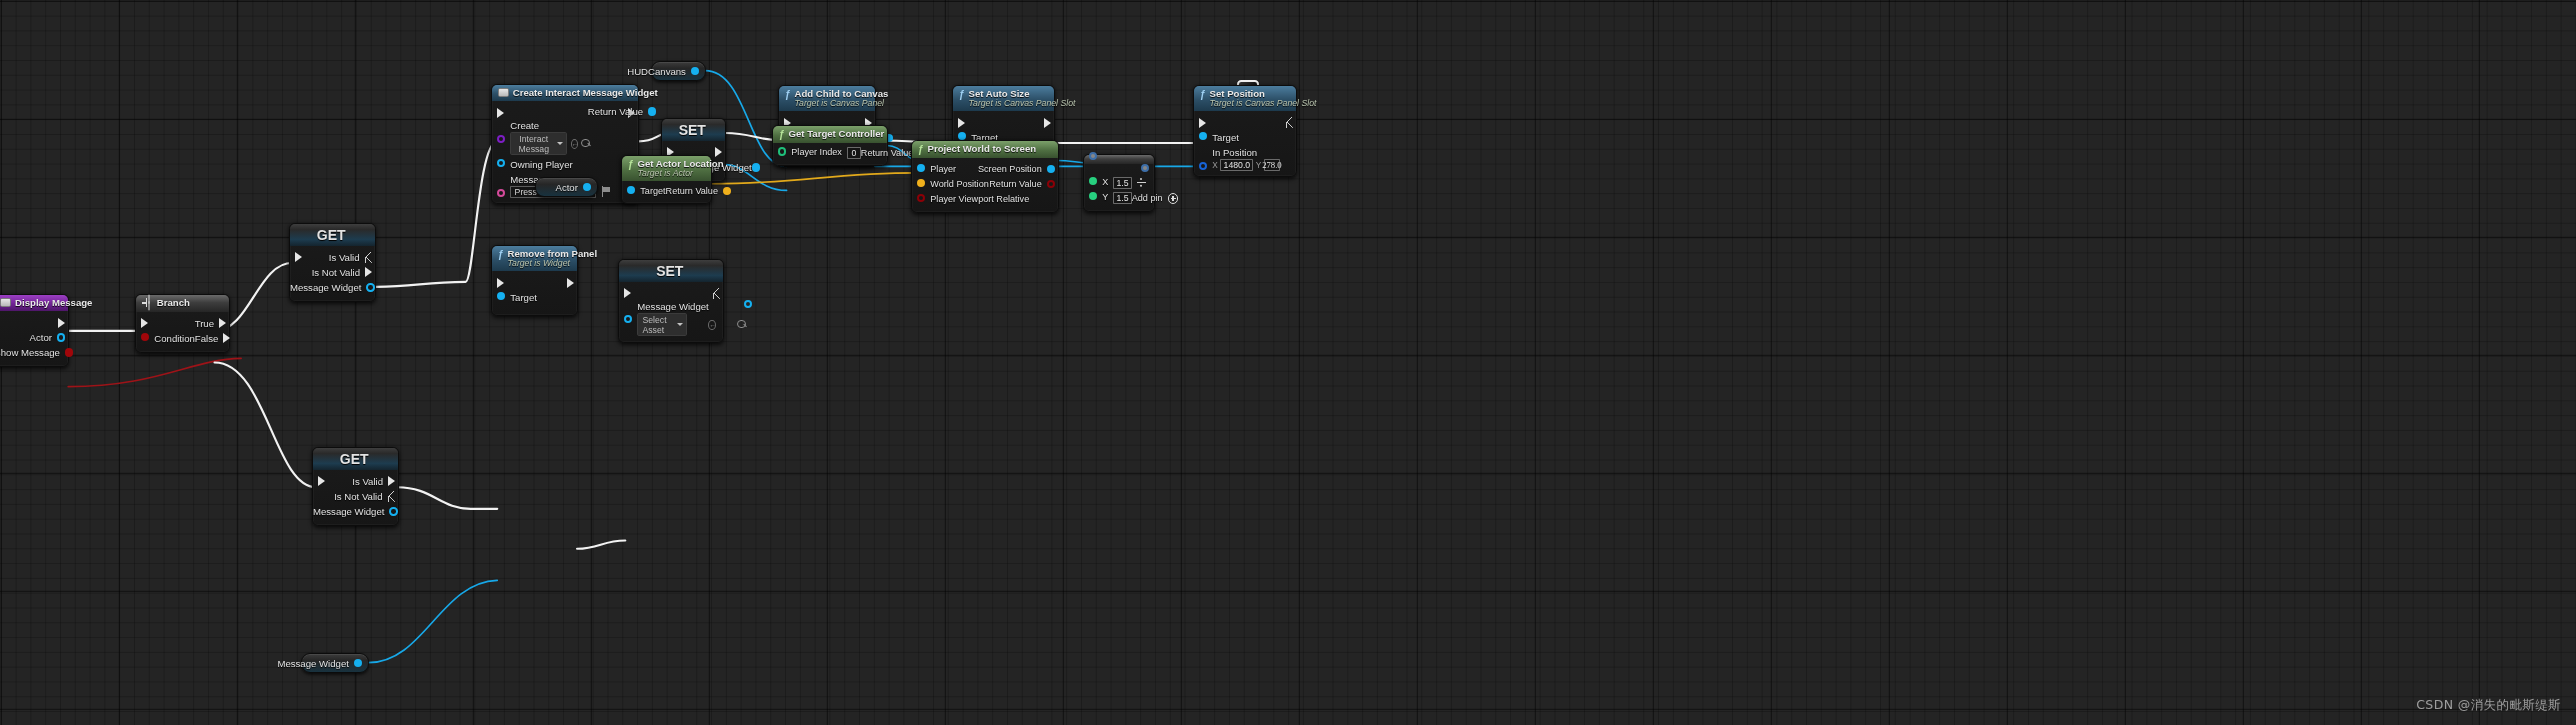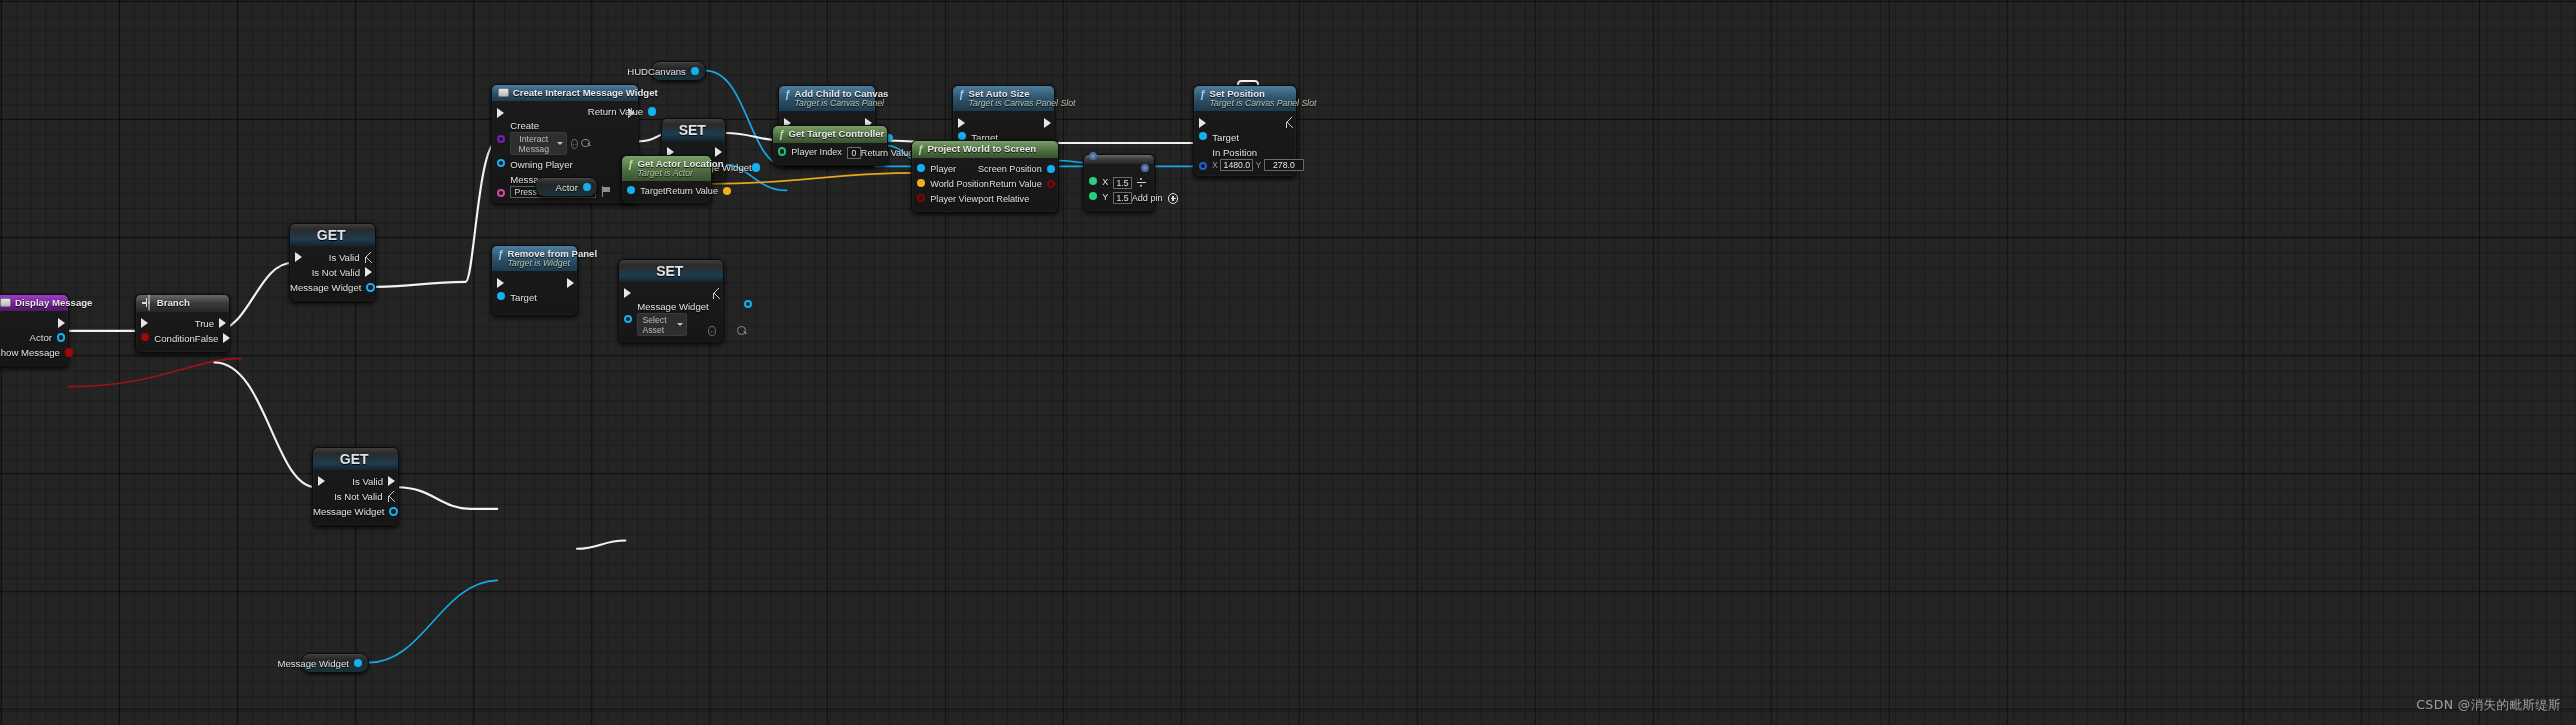--- a/index.html
+++ b/index.html
@@ -539,21 +539,21 @@
         </span>
         <span></span>
       </div>
       <div class="row split" style="align-items:flex-start; margin-top:1.7px;">
         <span class="lft" style="flex-direction:column; align-items:flex-start; gap:0.8px;">
           <span class="plabel" style="padding-left:13.3px;">In Position</span>
           <span style="display:flex; align-items:center; gap:2.5px; padding-left:13.3px;">
             <span class="axis">X</span>
             <span class="numbox" style="width:33px;">1480.0</span>
             <span class="axis">Y</span>
-            <span class="numbox" style="width:40px;">278.0</span>
+            <span class="numbox" style="width:16px;font-family:Liberation Serif, serif;">278.0</span>
           </span>
         </span>
         <span></span>
         <span class="pin vec2" style="position:absolute; left:5px; top:15px;"></span>
       </div>
     </div>
   </div>
 
   <div class="node" style="left:772px; top:125px; width:116px;">
     <div class="hdr hdr-pure">
@@ -706,21 +706,21 @@
         <span class="lft">
             <span class="tri-out"></span>
           </span>
         <span class="rgt">
             <span class="tri-out empty"></span>
           </span>
       </div>
       <div class="row split" style="align-items:flex-start;">
         <span class="lft" style="flex-direction:column; align-items:flex-start; gap:0.8px;">
           <span class="plabel" style="padding-left:13.3px;">Message Widget</span>
-          <span style="display:flex; align-items:flex-end; gap:21px; padding-left:13.3px;">
+          <span style="display:flex; align-items:center; gap:21px; padding-left:13.3px;">
             <span class="dd">
               <span>Select Asset</span>
               <span class="caret"></span>
             </span>
             <span class="circ-btn"></span>
             <span class="mag"></span>
           </span>
         </span>
         <span class="rgt" style="margin-top:-0.8px;">
             <span class="pin objH"></span>

